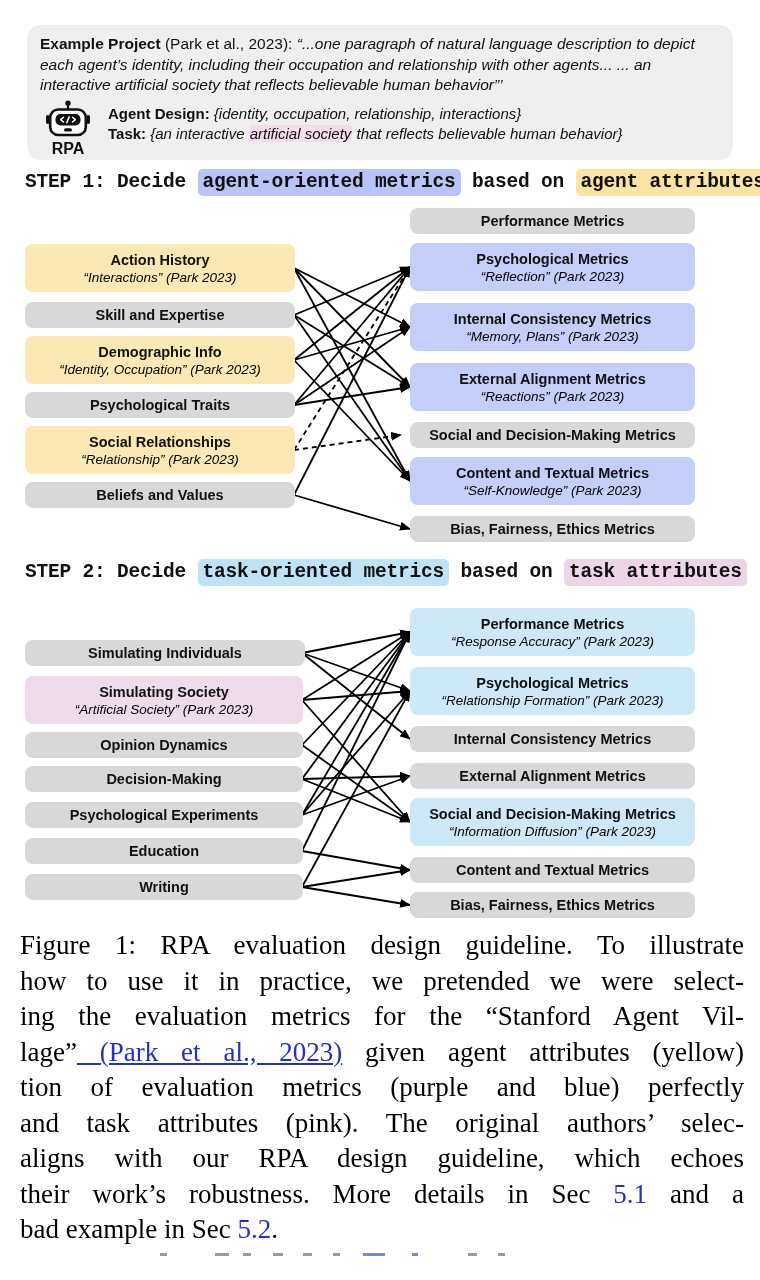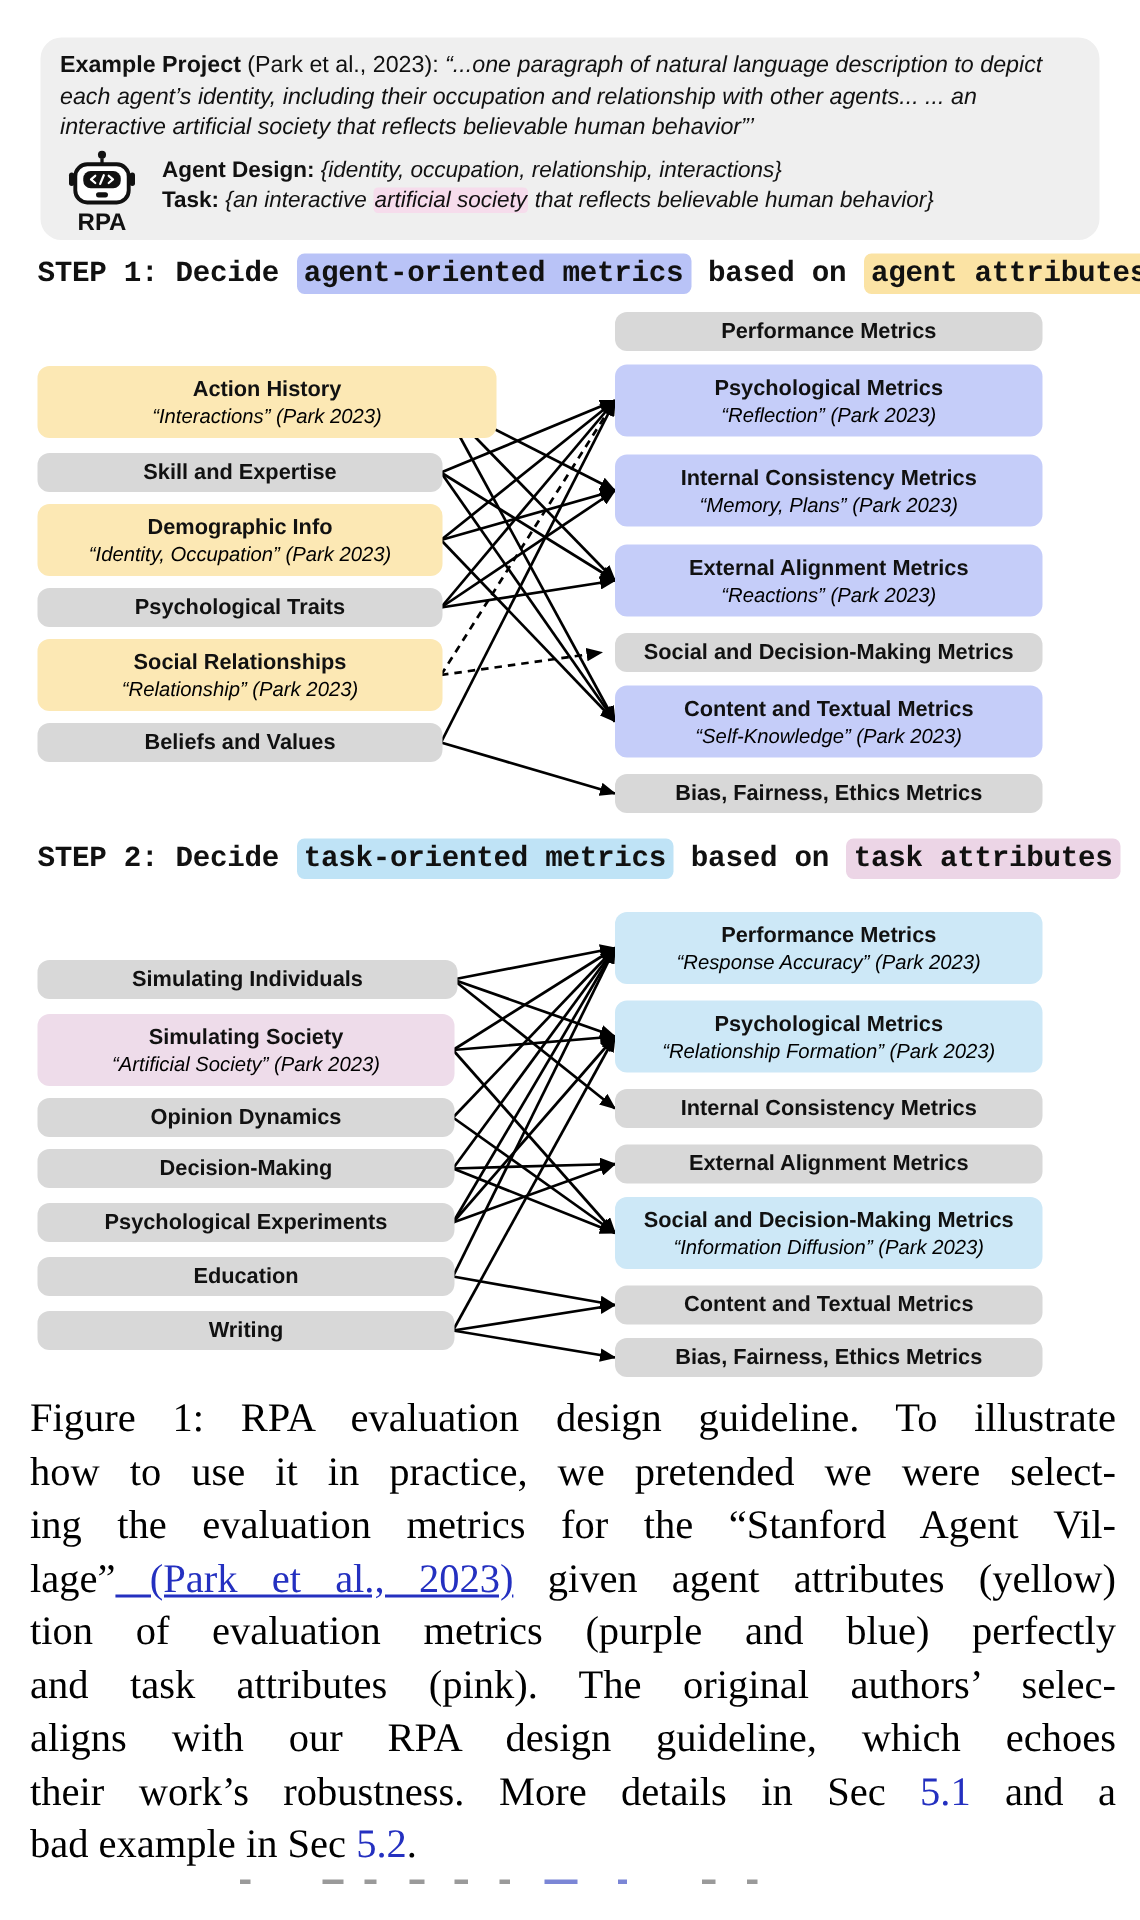--- a/index.html
+++ b/index.html
@@ -153,21 +153,21 @@
     <span style="left:243px;width:8px;"></span>
     <span style="left:273px;width:10px;"></span>
     <span style="left:303px;width:9px;"></span>
     <span style="left:333px;width:7px;"></span>
     <span class="blue" style="left:363px;width:22px;"></span>
     <span class="blue" style="left:412px;width:6px;"></span>
     <span style="left:468px;width:9px;"></span>
     <span style="left:498px;width:7px;"></span>
   </div>
 
-<div class="box c-yellow" style="left: 25px; top: 244px; width: 306px; min-height: 48px;">
+<div class="box c-yellow" style="left: 25px; top: 244px; width: 270px; min-height: 48px;">
       <div class="t">Action History</div>
       <div class="s">“Interactions” (Park 2023)</div>
     </div>
     <div class="box c-gray" style="left: 25px; top: 302px; width: 270px; min-height: 26px;">
       <div class="t">Skill and Expertise</div>
     </div>
     <div class="box c-yellow" style="left: 25px; top: 336px; width: 270px; min-height: 48px;">
       <div class="t">Demographic Info</div>
       <div class="s">“Identity, Occupation” (Park 2023)</div>
     </div>

